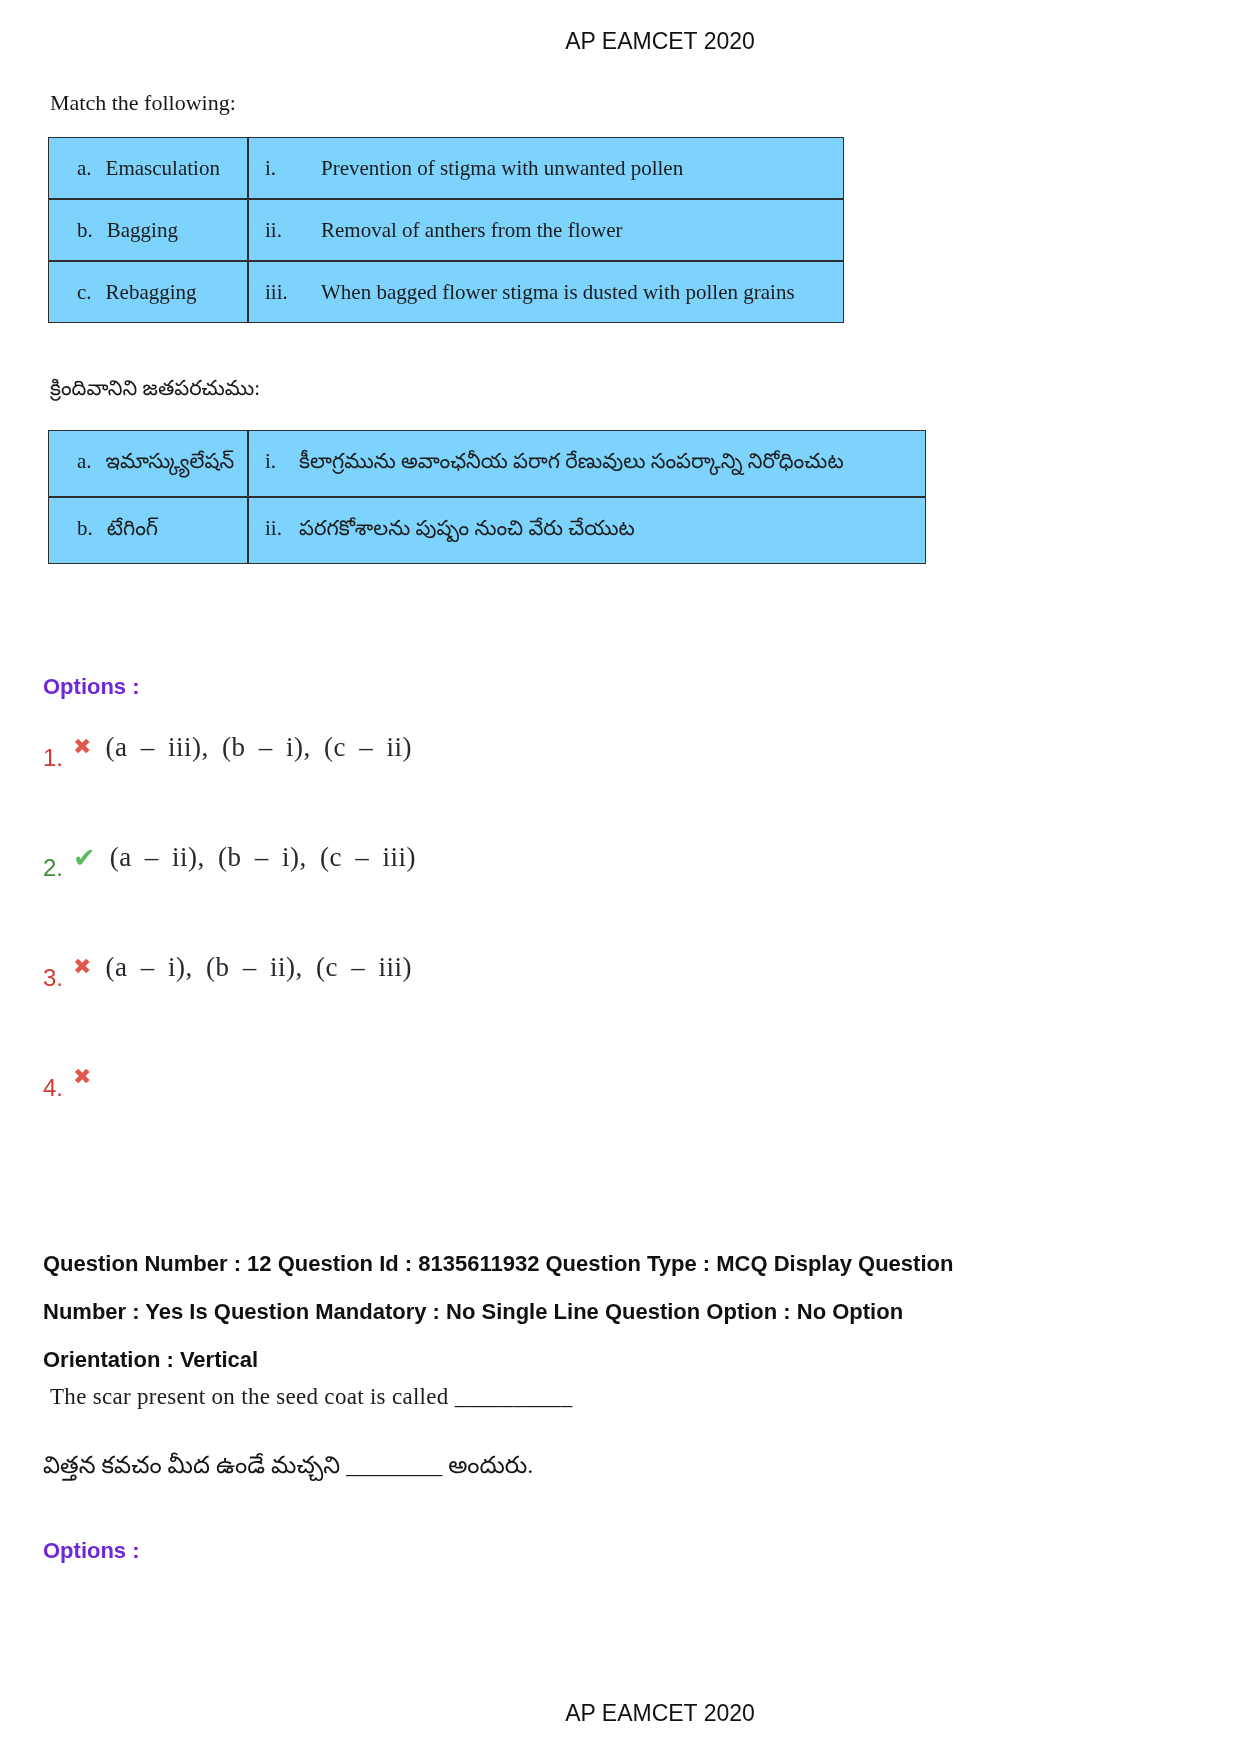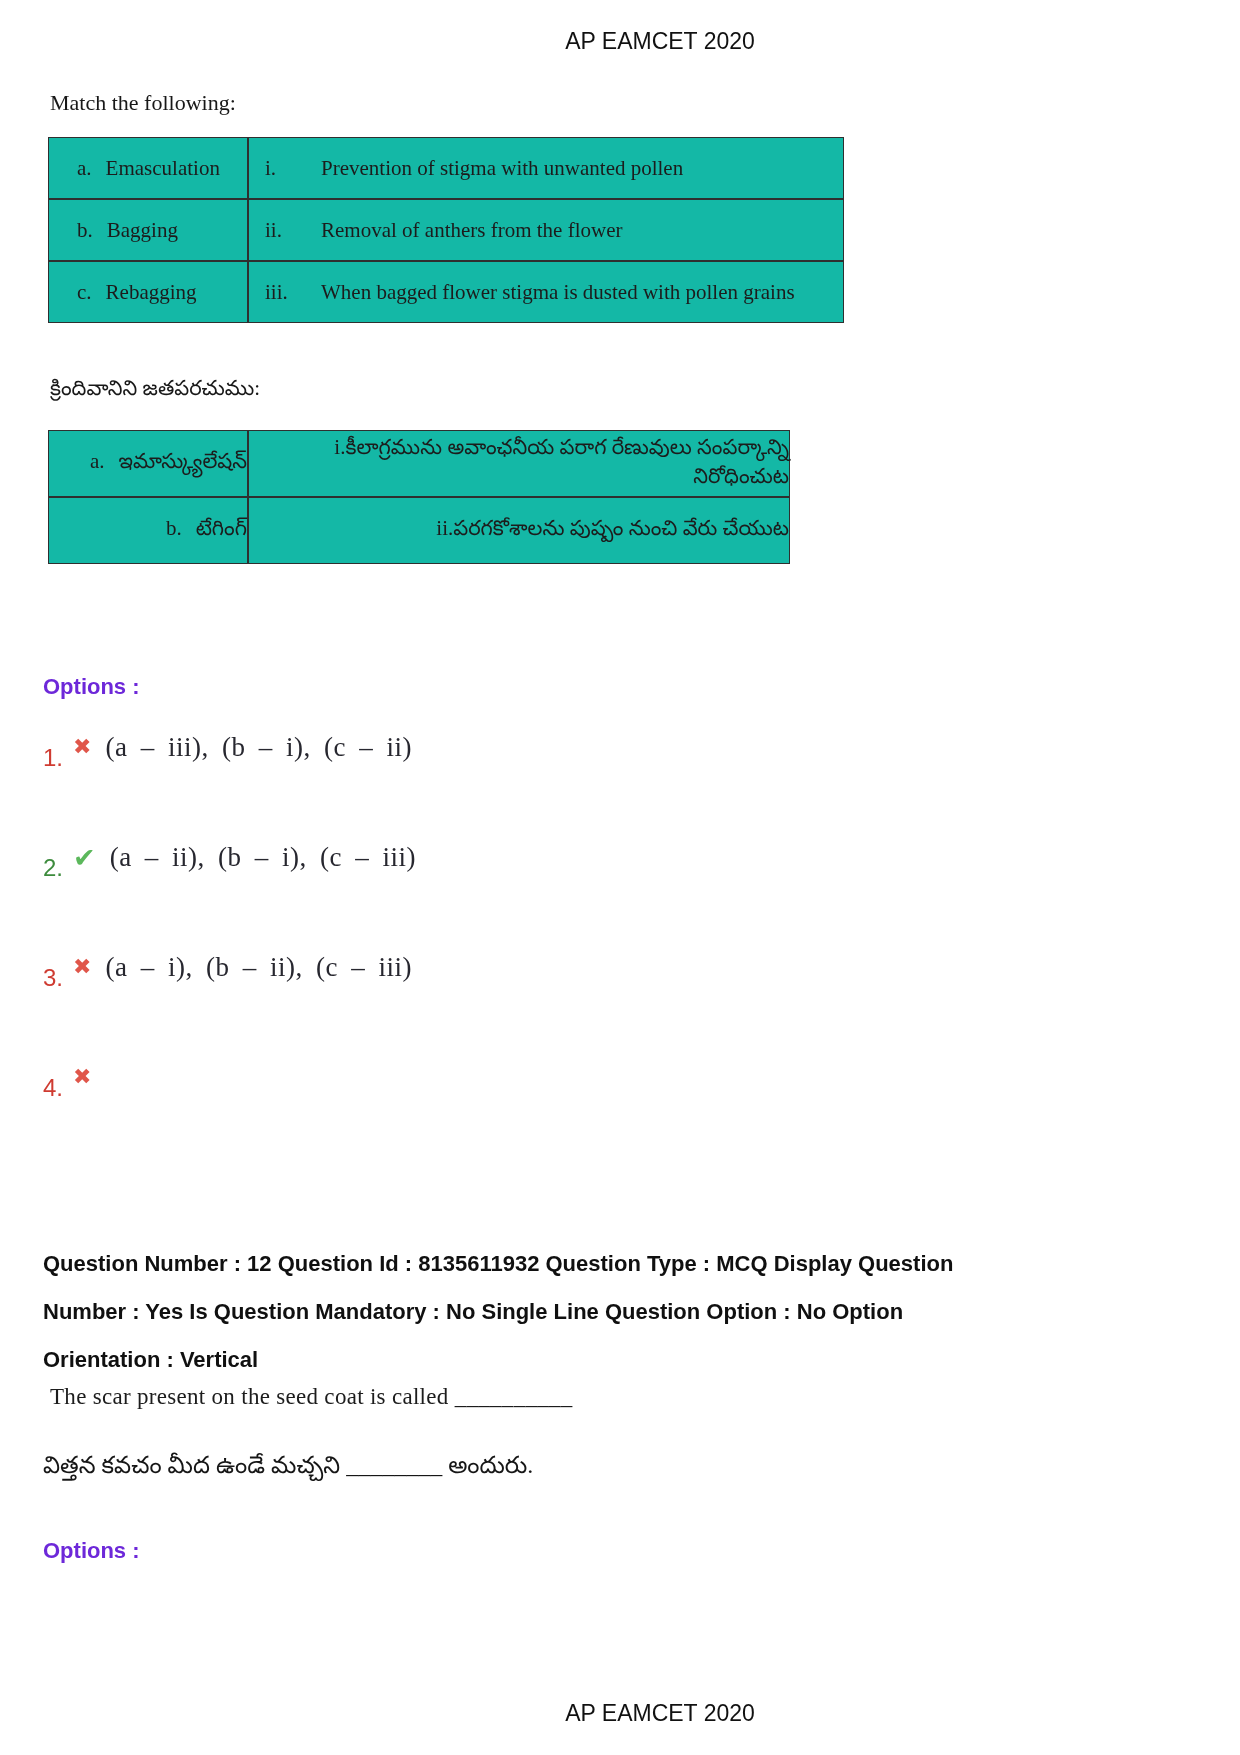--- a/index.html
+++ b/index.html
@@ -39,28 +39,28 @@
     position: absolute;
     left: 48px;
     border-collapse: separate;
     border-spacing: 0;
   }
   table.match-table td {
     border: 1px solid #2f2f2f;
     vertical-align: middle;
     font-size: 21px;
     color: #1c1c1c;
-    background: #14b8a6;
+    background: #7dd3fc;
   }
   .table-en { top: 137px; width: 796px; }
   .table-en td { height: 62px; }
-  .table-te { top: 430px; width: 742px; text-align: right; }
+  .table-te { top: 430px; width: 878px; }
   .table-te td { height: 67px; font-size: 20px; }
   td.c1 { width: 200px; padding-left: 28px; }
-  td.c2 { padding-left: 16px; }
+  td.c2 { padding-left: 16px; padding-right: 10px; }
   .letter { display: inline-block; margin-right: 14px; }
   .table-en .numeral { display: inline-block; min-width: 56px; }
   .table-te .numeral { display: inline-block; min-width: 34px; }
 
   .options-label {
     position: absolute;
     left: 43px;
     font-family: "Liberation Sans", sans-serif;
     font-weight: bold;
     font-size: 22px;

